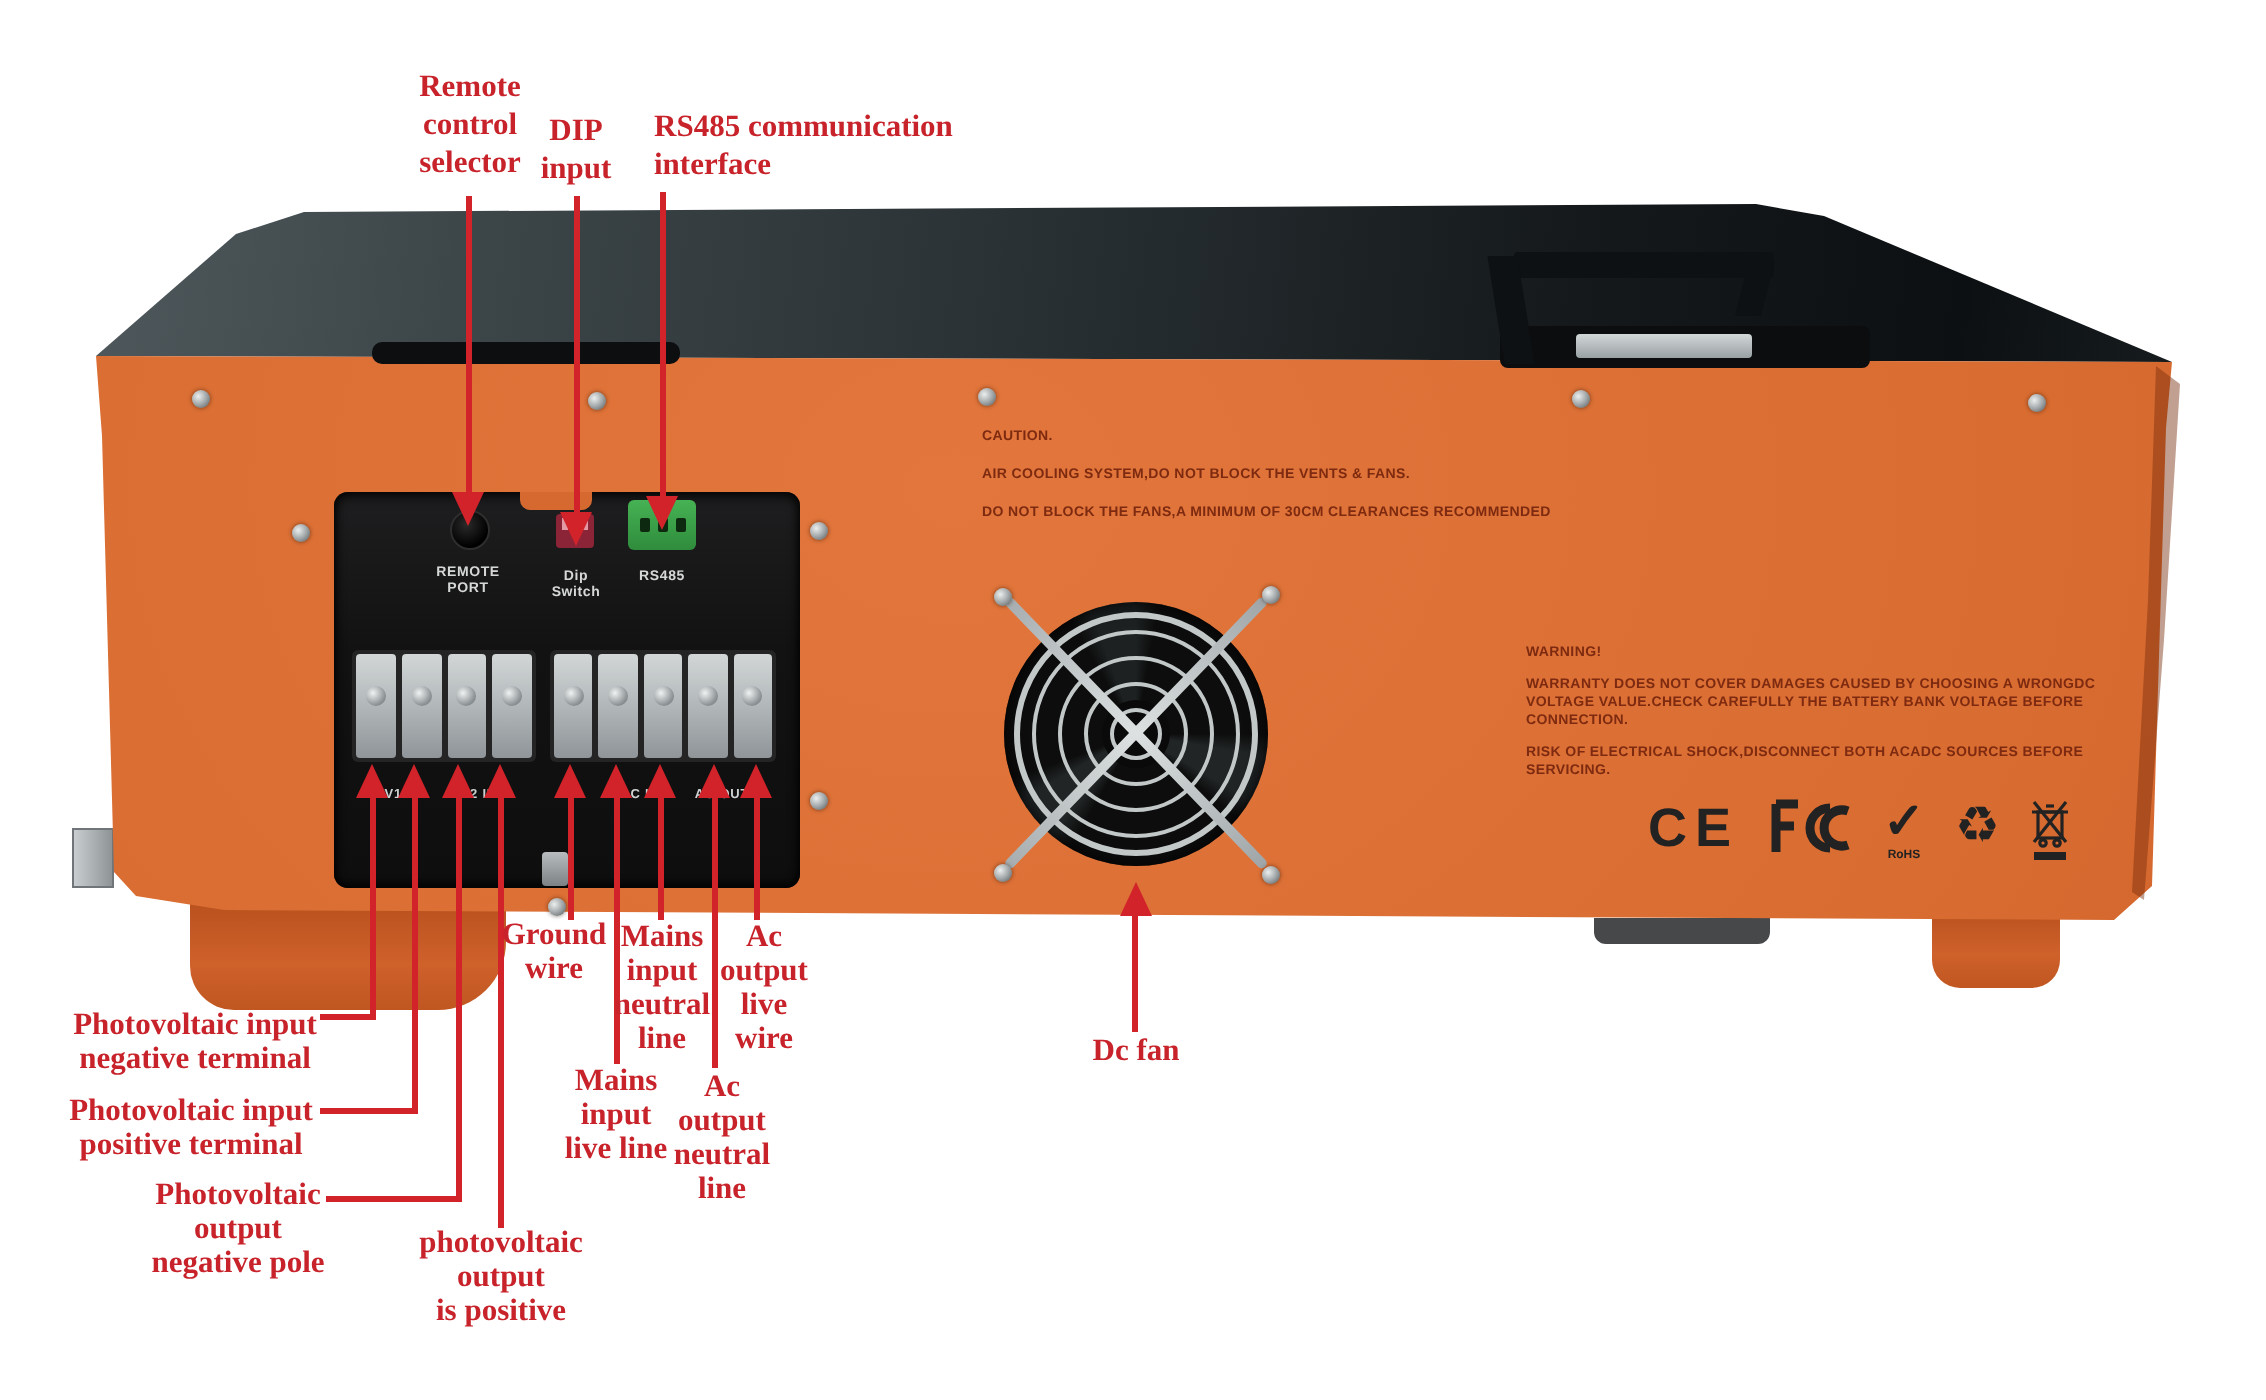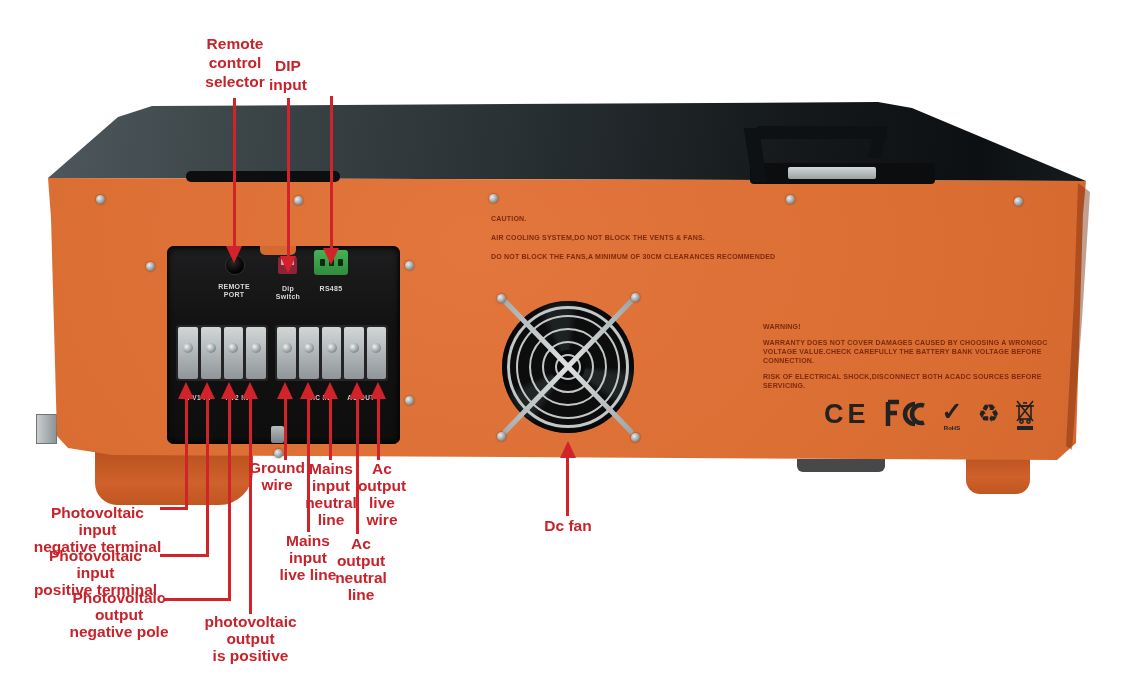--- a/index.html
+++ b/index.html
@@ -71,21 +71,21 @@
 
   
   .certs{left:824px;top:399px;display:flex;align-items:flex-start;gap:15px;color:#222;}
   .ce-text{font-size:27px;font-weight:bold;letter-spacing:4px;line-height:30px;}
   .rohs-wrap{text-align:center;line-height:10px;}
   .check{font-size:25px;font-weight:bold;line-height:24px;}
   .rohs-text{font-size:6px;font-weight:bold;}
   .recycle{font-size:25px;line-height:28px;}
 
   
-  .anno{color:#c8232b;font-size:15.5px;font-weight:600;white-space:pre-line;text-align:center;line-height:17px;z-index:30;}
+  .anno{color:#c8232b;font-size:15.5px;font-weight:600;white-space:pre-line;text-align:center;line-height:17px;z-index:30;font-family:Liberation Serif, serif;}
   .anno.top-l{line-height:19px;}
   .vl{width:3px;background:#d2232a;z-index:25;}
   .hl{height:3px;background:#d2232a;z-index:25;}
   .ah{width:0;height:0;border-left:8px solid transparent;border-right:8px solid transparent;z-index:26;}
   .ah.down{border-top:17px solid #d2232a;}
   .ah.up{border-bottom:17px solid #d2232a;}
 </style>
 </head>
 <body>
 
@@ -208,20 +208,22 @@
       </g>
       <rect x="2" y="27" width="16" height="4" fill="#222"></rect>
     </svg>
   </div>
 
   <div class="abs anno top-l" style="left:193px;top:34px;width:84px">Remote
 control
 selector</div>
   <div class="abs anno top-l" style="left:258px;top:56px;width:60px">DIP
 input</div>
+  <div class="abs anno top-l" style="left:327px;top:54px;width:175px;text-align:left">RS485 communication
+interface</div>
 
   <div class="abs vl" style="left:233px;top:98px;height:150px"></div>
   <div class="abs ah down" style="left:226px;top:246px"></div>
   <div class="abs vl" style="left:287px;top:98px;height:160px"></div>
   <div class="abs ah down" style="left:280px;top:256px"></div>
   <div class="abs vl" style="left:330px;top:96px;height:154px"></div>
   <div class="abs ah down" style="left:323px;top:248px"></div>
 
   <div class="abs ah up" style="left:178px;top:382px"></div>
   <div class="abs vl" style="left:185px;top:396px;height:114px"></div>

